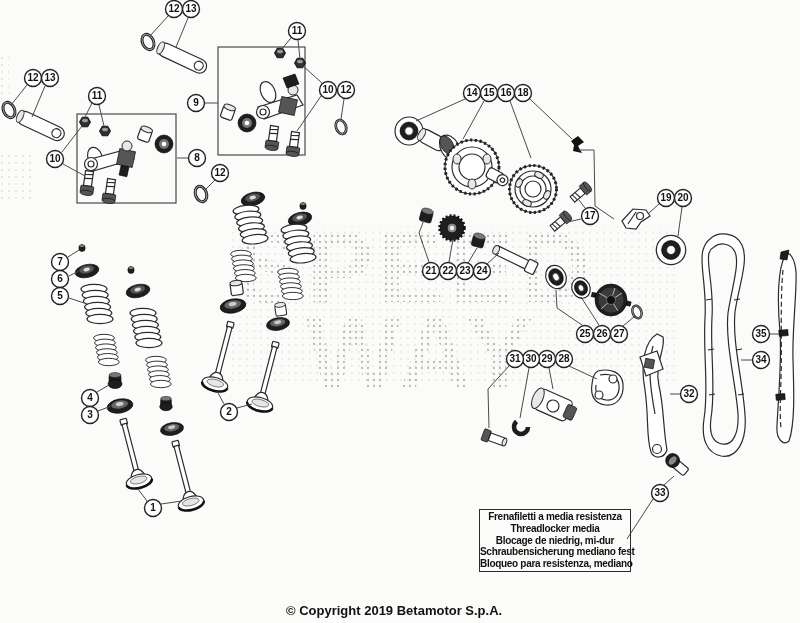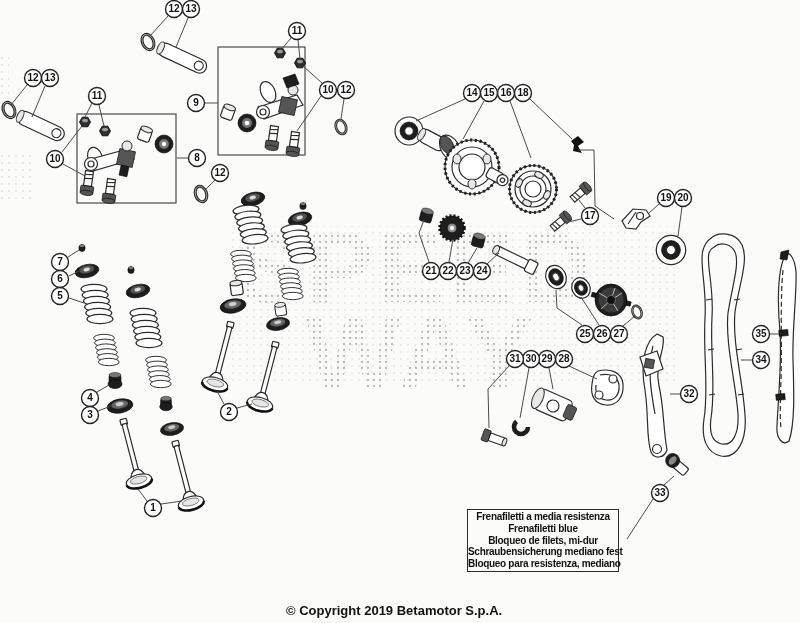--- a/index.html
+++ b/index.html
@@ -12,21 +12,21 @@
   .wh{fill:#ffffff;stroke:#2b2b2b;stroke-width:1.2;}
   .lt{fill:#e8e8e8;stroke:#2b2b2b;stroke-width:1;}
   .md{fill:#555555;stroke:#111111;stroke-width:.7;}
   .dk{fill:#1e1e1e;stroke:#000000;stroke-width:.6;}
   .box{fill:none;stroke:#4a4a4a;stroke-width:1.2;}
   .leader{fill:none;stroke:#4a4a4a;stroke-width:1;}
   .callout-circle{fill:#ffffff;stroke:#222222;stroke-width:1.4;}
   .callout-num{font:bold 10px "Liberation Sans",sans-serif;text-anchor:middle;fill:#111111;}
   .wm{font:bold 100px "Liberation Sans",sans-serif;letter-spacing:4px;fill:url(#halftone);}
   
-  .notebox{position:absolute;left:467px;top:509px;width:150px;height:61px;border:1.5px solid #2b2b2b;
+  .notebox{position:absolute;left:479px;top:509px;width:150px;height:61px;border:1.5px solid #2b2b2b;
            display:flex;flex-direction:column;justify-content:center;text-align:center;
            font-size:10px;font-weight:700;line-height:11.7px;letter-spacing:-.3px;color:#111;
            white-space:nowrap;}
   .copyright{position:absolute;left:286px;top:603px;font-size:13px;font-weight:700;color:#111;
              white-space:nowrap;}
 </style>
 </head>
 <body>
 
 <div class="canvas">
@@ -561,20 +561,20 @@
         </g>
         <g>
           <circle cx="229" cy="412" r="8.5" class="callout-circle"></circle>
           <text x="229" y="415.4" class="callout-num">2</text>
         </g>
       </g>
 </svg>
 
 <div class="notebox">
   <div>Frenafiletti a media resistenza</div>
-  <div>Frenafiletti blue</div>
-  <div>Bloqueo de filets, mi-dur</div>
+  <div>Threadlocker media</div>
+  <div>Blocage de niedrig, mi-dur</div>
   <div>Schraubensicherung mediano fest</div>
   <div>Bloqueo para resistenza, mediano</div>
 </div>
 
 <div class="copyright">© Copyright 2019 Betamotor S.p.A.</div>
 </div>
 
 </body></html>

